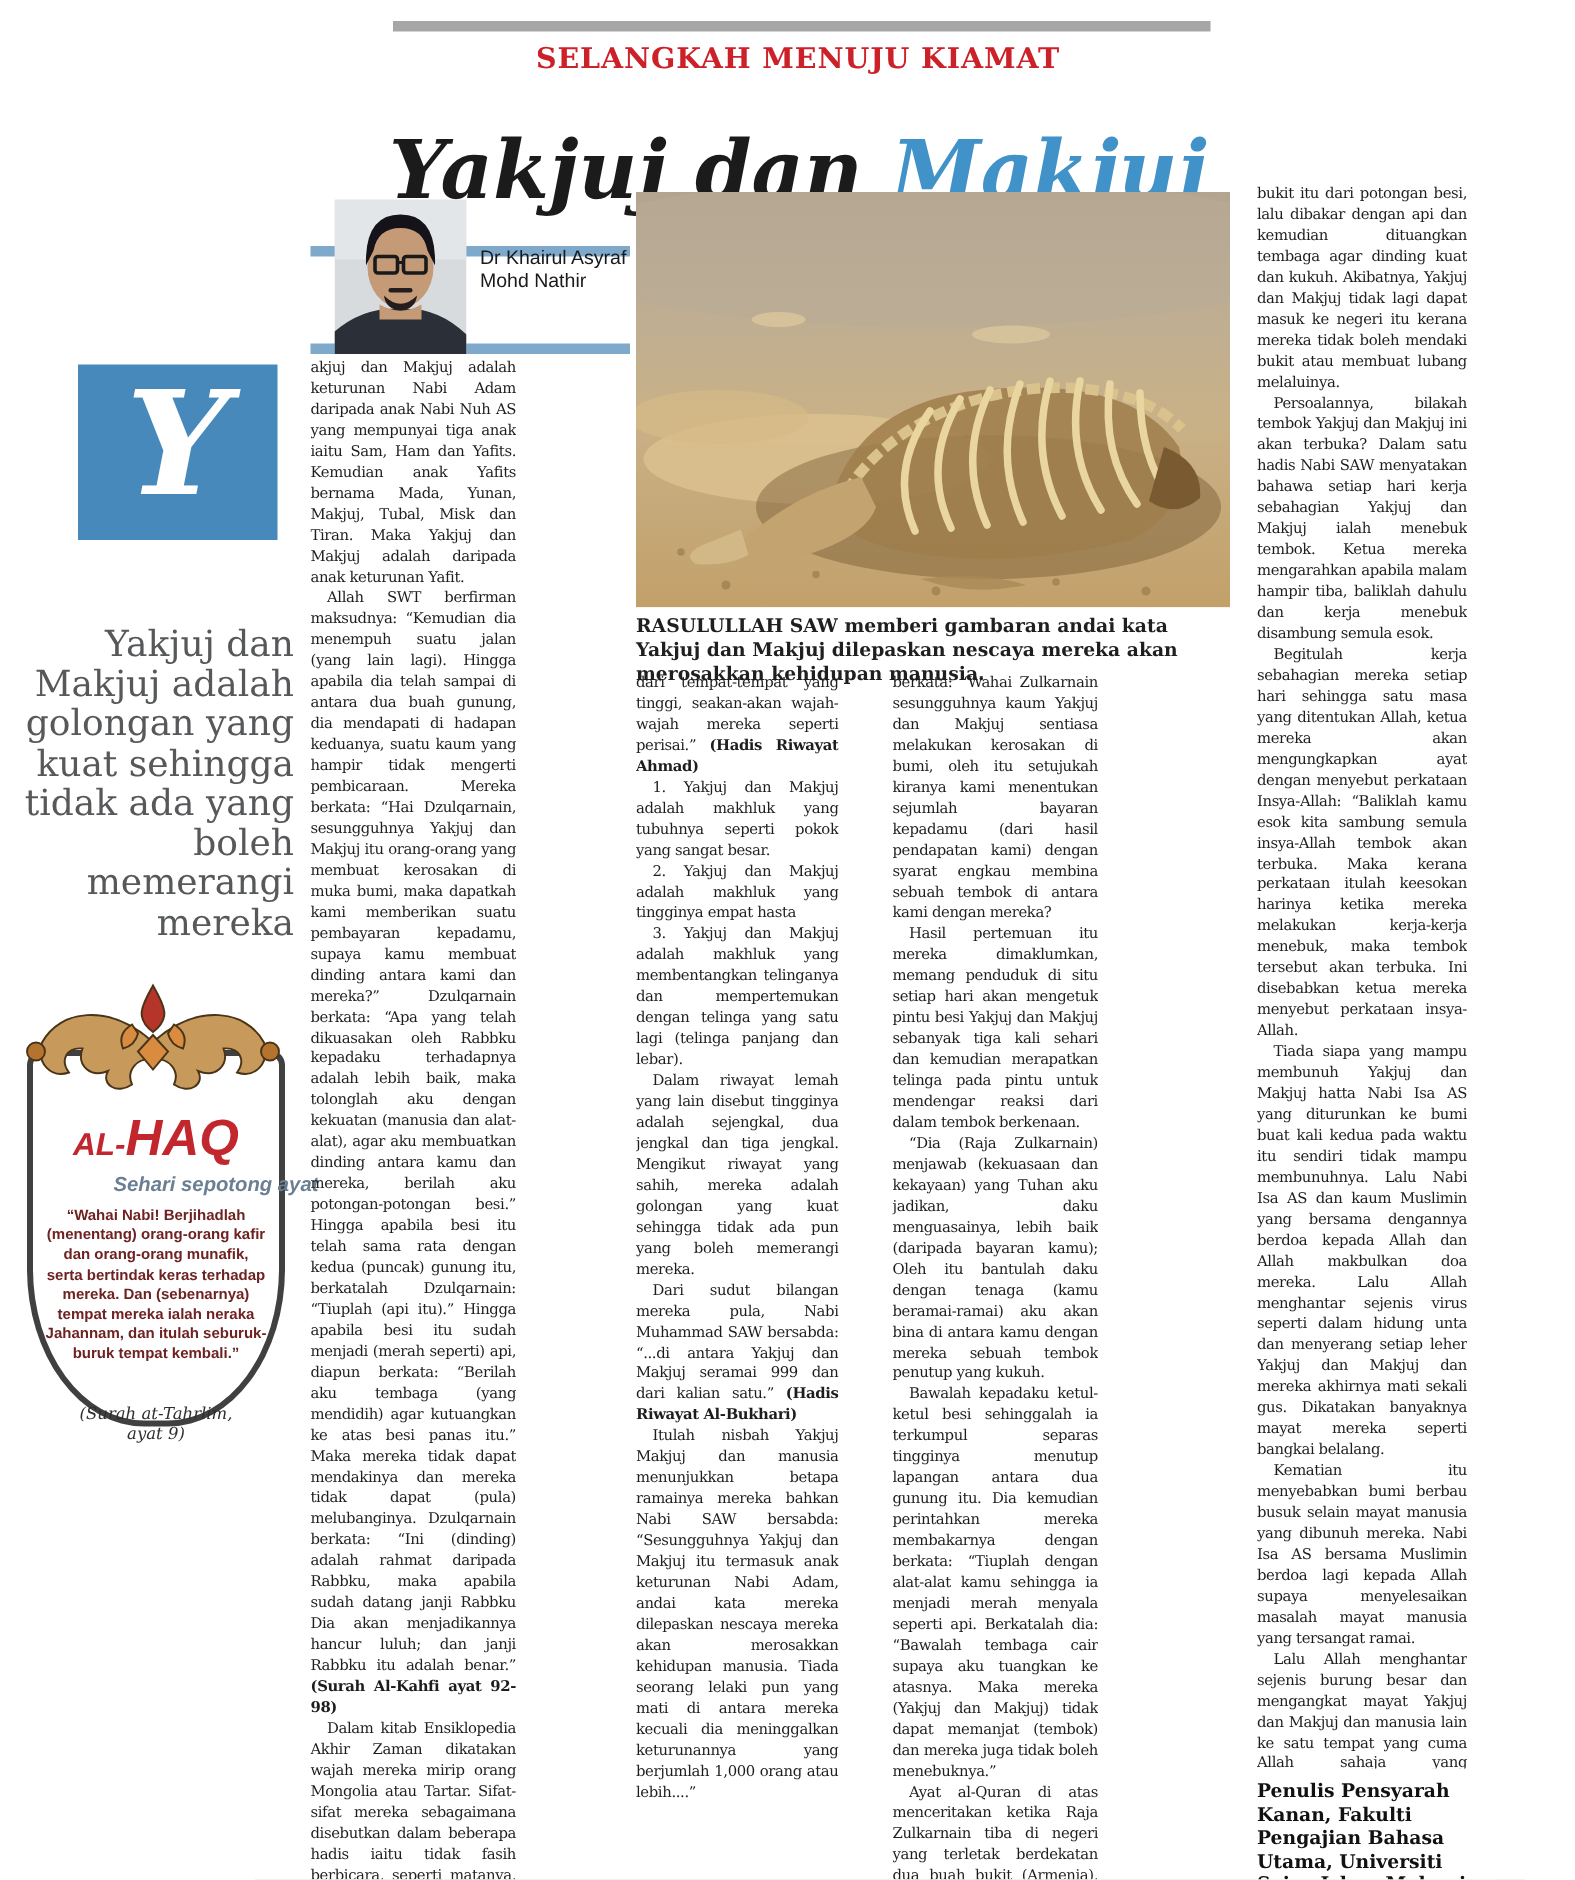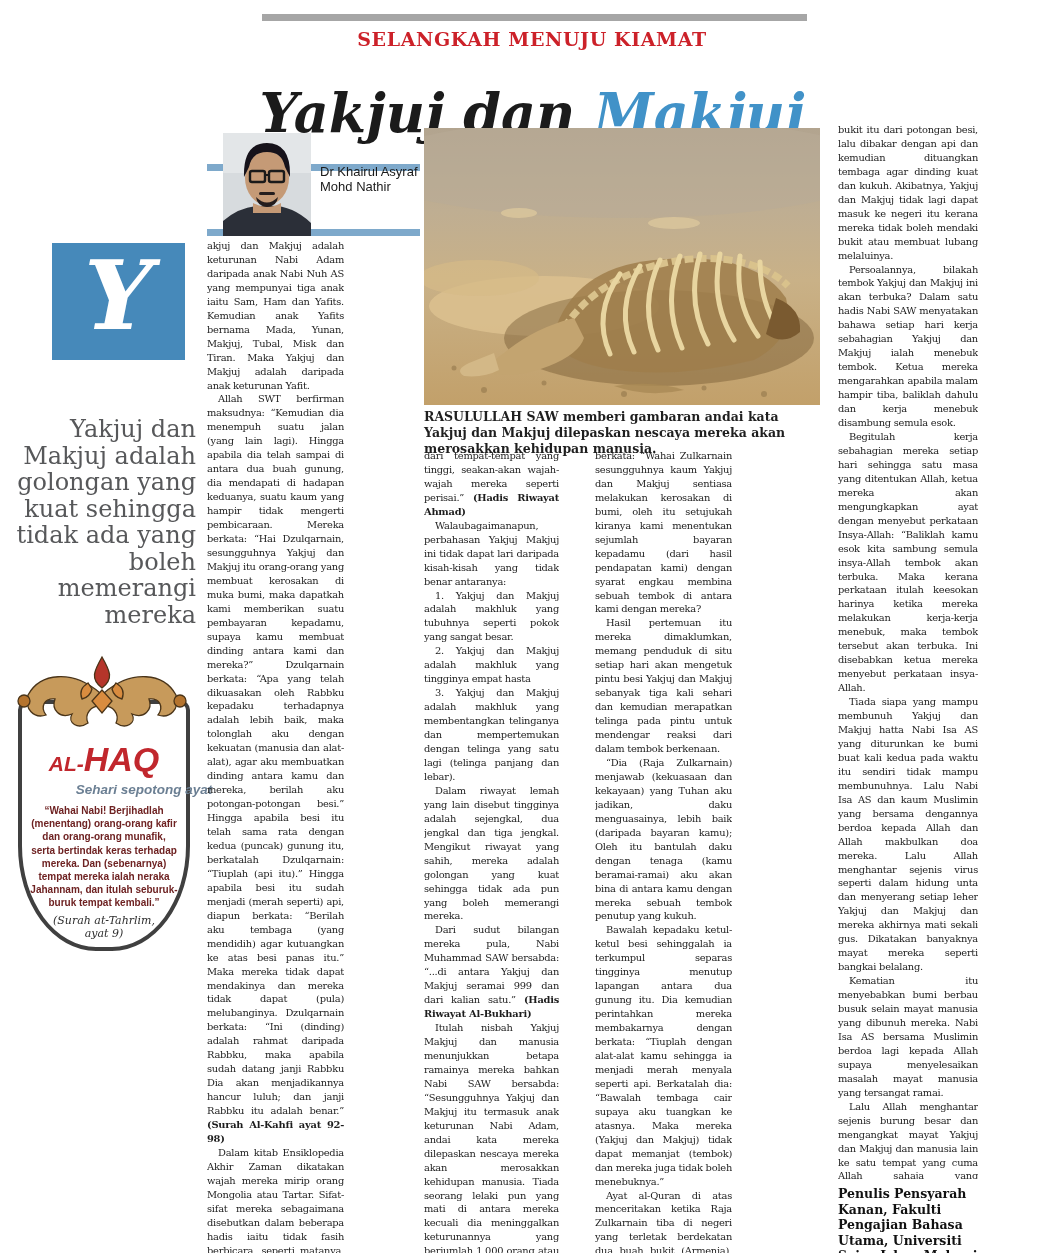--- a/index.html
+++ b/index.html
@@ -35,21 +35,21 @@
   .alhaq-brand{position:absolute;left:0;top:40px;width:100%;text-align:center;
                font-family:"Liberation Sans",sans-serif;font-style:italic;font-weight:bold;
                color:#c1272d;line-height:30px;}
   .alhaq-brand .small{font-size:21px;} .alhaq-brand .large{font-size:34px;}
   .alhaq-tagline{position:absolute;left:0;top:78px;width:100%;text-align:center;
                  font-family:"Liberation Sans",sans-serif;font-style:italic;font-weight:bold;
                  font-size:13.5px;color:#6b7f93;padding-left:40px;}
   .alhaq-quote{position:absolute;left:8px;top:100px;width:148px;text-align:center;
                font-family:Liberation Sans, sans-serif;font-weight:bold;
                font-size:10px;line-height:13.2px;color:#6e2222;}
-  .alhaq-source{position:absolute;left:8px;top:210px;width:148px;text-align:center;
+  .alhaq-source{position:absolute;left:8px;top:232px;width:148px;text-align:center;
                 font-style:italic;font-size:11px;line-height:13px;color:#2e2e2e;}
   
   .photo{position:absolute;left:424px;top:128px;width:396px;height:277px;overflow:hidden;}
   .photo-caption{position:absolute;left:424px;top:409px;width:390px;
                  font-weight:bold;font-size:12.5px;line-height:16px;color:#1f1f1f;}
   
   .col{position:absolute;font-size:9.9px;line-height:13.95px;letter-spacing:-0.25px;
        text-align:justify;overflow:hidden;color:#1d1d1d;}
   .col p{margin:0;}
   .col p + p{text-indent:11px;}
@@ -163,21 +163,20 @@
   </div>
   <div class="photo-caption">RASULULLAH SAW memberi gambaran andai kata Yakjuj dan Makjuj dilepaskan nescaya mereka akan merosakkan kehidupan manusia.</div>
 
   <div class="col" id="col1">
       <p>akjuj dan Makjuj adalah keturunan Nabi Adam daripada anak Nabi Nuh AS yang mempunyai tiga anak iaitu Sam, Ham dan Yafits. Kemudian anak Yafits bernama Mada, Yunan, Makjuj, Tubal, Misk dan Tiran. Maka Yakjuj dan Makjuj adalah daripada anak keturunan Yafit.</p>
       <p>Allah SWT berfirman maksudnya: “Kemudian dia menempuh suatu jalan (yang lain lagi). Hingga apabila dia telah sampai di antara dua buah gunung, dia mendapati di hadapan keduanya, suatu kaum yang hampir tidak mengerti pembicaraan. Mereka berkata: “Hai Dzulqarnain, sesungguhnya Yakjuj dan Makjuj itu orang-orang yang membuat kerosakan di muka bumi, maka dapatkah kami memberikan suatu pembayaran kepadamu, supaya kamu membuat dinding antara kami dan mereka?” Dzulqarnain berkata: “Apa yang telah dikuasakan oleh Rabbku kepadaku terhadapnya adalah lebih baik, maka tolonglah aku dengan kekuatan (manusia dan alat-alat), agar aku membuatkan dinding antara kamu dan mereka, berilah aku potongan-potongan besi.” Hingga apabila besi itu telah sama rata dengan kedua (puncak) gunung itu, berkatalah Dzulqarnain: “Tiuplah (api itu).” Hingga apabila besi itu sudah menjadi (merah seperti) api, diapun berkata: “Berilah aku tembaga (yang mendidih) agar kutuangkan ke atas besi panas itu.” Maka mereka tidak dapat mendakinya dan mereka tidak dapat (pula) melubanginya. Dzulqarnain berkata: “Ini (dinding) adalah rahmat daripada Rabbku, maka apabila sudah datang janji Rabbku Dia akan menjadikannya hancur luluh; dan janji Rabbku itu adalah benar.” <b>(Surah Al-Kahfi ayat 92-98)</b></p>
       <p>Dalam kitab Ensiklopedia Akhir Zaman dikatakan wajah mereka mirip orang Mongolia atau Tartar. Sifat-sifat mereka sebagaimana disebutkan dalam beberapa hadis iaitu tidak fasih berbicara, seperti matanya, kecil hidungnya, perang (merah) rambutnya, lebar dahinya.</p>
     </div>
   <div class="col" id="col2">
       <p>dari tempat-tempat yang tinggi, seakan-akan wajah-wajah mereka seperti perisai.” <b>(Hadis Riwayat Ahmad)</b></p>
-      <p>Walaubagaimanapun, perbahasan Yakjuj Makjuj ini tidak dapat lari daripada kisah-kisah yang tidak benar antaranya:</p>
       <p>1. Yakjuj dan Makjuj adalah makhluk yang tubuhnya seperti pokok yang sangat besar.</p>
       <p>2. Yakjuj dan Makjuj adalah makhluk yang tingginya empat hasta</p>
       <p>3. Yakjuj dan Makjuj adalah makhluk yang membentangkan telinganya dan mempertemukan dengan telinga yang satu lagi (telinga panjang dan lebar).</p>
       <p>Dalam riwayat lemah yang lain disebut tingginya adalah sejengkal, dua jengkal dan tiga jengkal. Mengikut riwayat yang sahih, mereka adalah golongan yang kuat sehingga tidak ada pun yang boleh memerangi mereka.</p>
       <p>Dari sudut bilangan mereka pula, Nabi Muhammad SAW bersabda: “...di antara Yakjuj dan Makjuj seramai 999 dan dari kalian satu.” <b>(Hadis Riwayat Al-Bukhari)</b></p>
       <p>Itulah nisbah Yakjuj Makjuj dan manusia menunjukkan betapa ramainya mereka bahkan Nabi SAW bersabda: “Sesungguhnya Yakjuj dan Makjuj itu termasuk anak keturunan Nabi Adam, andai kata mereka dilepaskan nescaya mereka akan merosakkan kehidupan manusia. Tiada seorang lelaki pun yang mati di antara mereka kecuali dia meninggalkan keturunannya yang berjumlah 1,000 orang atau lebih....” </p>
     </div>
   <div class="col" id="col3">
       <p>berkata: “Wahai Zulkarnain sesungguhnya kaum Yakjuj dan Makjuj sentiasa melakukan kerosakan di bumi, oleh itu setujukah kiranya kami menentukan sejumlah bayaran kepadamu (dari hasil pendapatan kami) dengan syarat engkau membina sebuah tembok di antara kami dengan mereka?</p>
       <p>Hasil pertemuan itu mereka dimaklumkan, memang penduduk di situ setiap hari akan mengetuk pintu besi Yakjuj dan Makjuj sebanyak tiga kali sehari dan kemudian merapatkan telinga pada pintu untuk mendengar reaksi dari dalam tembok berkenaan.</p>

